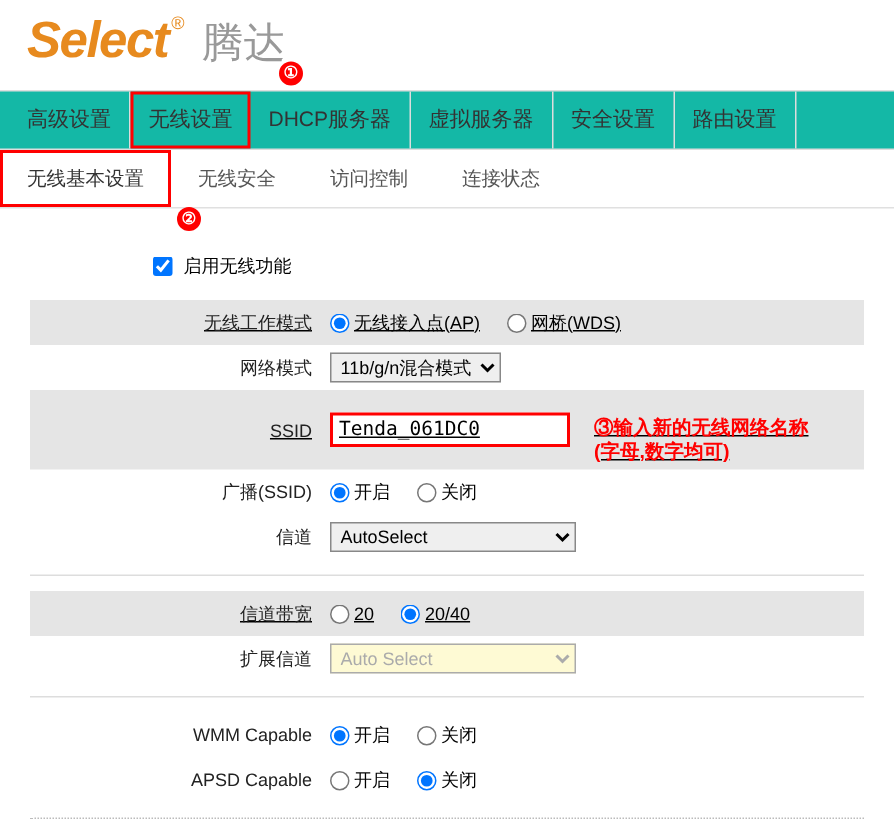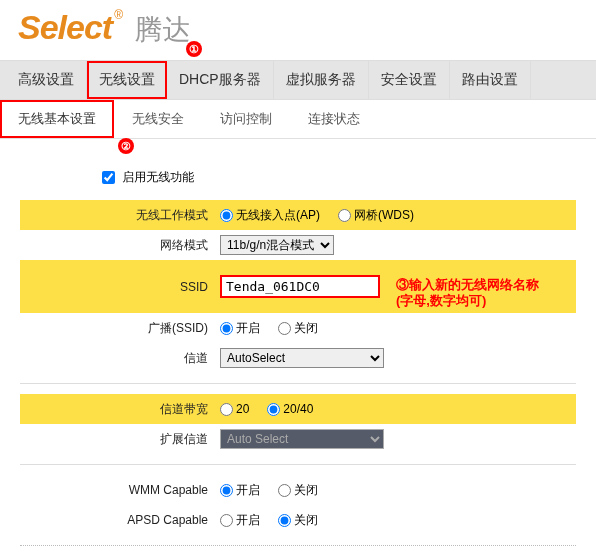--- a/index.html
+++ b/index.html
@@ -3,58 +3,58 @@
 <meta charset="utf-8">
 <style>
   * { box-sizing: border-box; margin: 0; padding: 0; }
   body { font-family: "Microsoft YaHei", Arial, sans-serif; font-size: 12px; background: #fff; width: 596px; }
   
   .logo-area { padding: 8px 0 8px 18px; height: 60px; }
   .logo-tenda { color: #e78a1e; font-size: 34px; font-weight: bold; font-style: italic; letter-spacing: -1px; display: inline; }
   .logo-reg { color: #e78a1e; font-size: 12px; vertical-align: top; margin-left: 2px;}
   .logo-cn { color: #999; font-size: 28px; margin-left: 8px; font-weight: normal; }
   
-  .main-nav { background: #e5e5e5; border-top: 1px solid #ddd; border-bottom: 1px solid #ddd; padding: 0; display: flex; position: relative; }
+  .main-nav { background: #14b8a6; border-top: 1px solid #ddd; border-bottom: 1px solid #ddd; padding: 0; display: flex; position: relative; }
   .main-nav .item { padding: 10px 12px; font-size: 14px; color: #333; border-right: 1px solid #ddd; cursor: pointer; white-space: nowrap; }
   .main-nav .item:first-child { padding-left: 18px; }
   .main-nav .item.hl { border: 2px solid #ff0000; padding: 8px 10px; }
   
   .sub-nav { display: flex; border-bottom: 1px solid #e0e0e0; padding: 0 0 0 0; position: relative; }
   .sub-nav .item { padding: 8px 16px; font-size: 13px; color: #555; cursor: pointer; }
   .sub-nav .item.active { border: 2px solid #ff0000; color: #333; }
   .sub-nav .item:not(.active) { border: 2px solid transparent; }
   
   .content { padding: 30px 20px 20px 20px; }
   .enable-row { margin-left: 82px; margin-bottom: 14px; }
   .enable-row input { vertical-align: middle; }
   .enable-row label { vertical-align: middle; margin-left: 4px; }
   
   .form-row { display: flex; align-items: center; padding: 5px 0; min-height: 30px; }
-  .form-row.shaded { background: #fde047; }
+  .form-row.shaded { background: #e5e5e5; text-decoration: underline; }
   .form-row .lbl { width: 200px; text-align: right; padding-right: 12px; color: #222; }
   .form-row .val { flex: 1; display: flex; align-items: center; gap: 8px; }
   .radio-wrap { display: inline-flex; align-items: center; margin-right: 10px; }
   .radio-wrap input { margin-right: 3px; }
   select { border: 1px solid #888; font-size: 12px; padding: 1px 2px; }
   select.wide { width: 164px; }
   input[type="text"].ssid { border: 2px solid #ff0000; width: 160px; font-family: monospace; font-size: 13px; padding: 2px 4px; }
   
   .sep { border-top: 1px solid #ddd; margin: 10px 0; }
   .sep-dot { border-top: 1px dotted #bbb; margin: 10px 0; }
   
   .note3 { color: #ff0000; font-size: 13px; font-weight: bold; margin-left: 8px; line-height: 1.2; margin-top: 12px; }
   
   .anno-circle { display: inline-block; background: #ff0000; color: #fff; width: 16px; height: 16px; border-radius: 50%; text-align: center; line-height: 16px; font-size: 11px; font-weight: bold; }
   .anno1 { position: absolute; top: -19px; left: 186px; }
   .anno2 { position: absolute; top: 38px; left: 118px; }
   .sub-nav-wrap { position: relative; }
   
   .btn-row { text-align: center; padding: 16px 0 8px 0; }
   
-  select:disabled { color: #888; background: #0f172a; }
+  select:disabled { color: #888; background: #fef9c3; }
   .nav-wrap { position: relative; }
 </style>
 </head>
 <body>
 
 <div class="logo-area">
   <span class="logo-tenda">Select</span><span class="logo-reg">®</span>
   <span class="logo-cn">腾达</span>
 </div>
 

